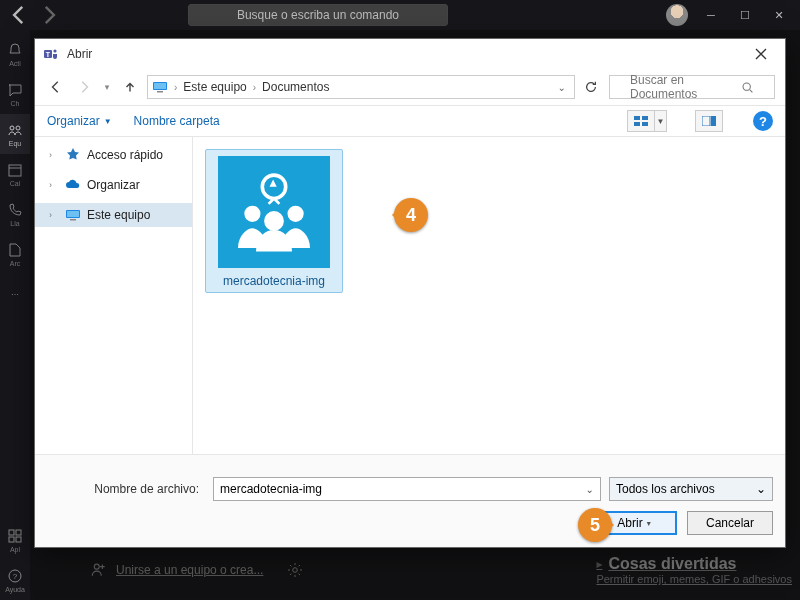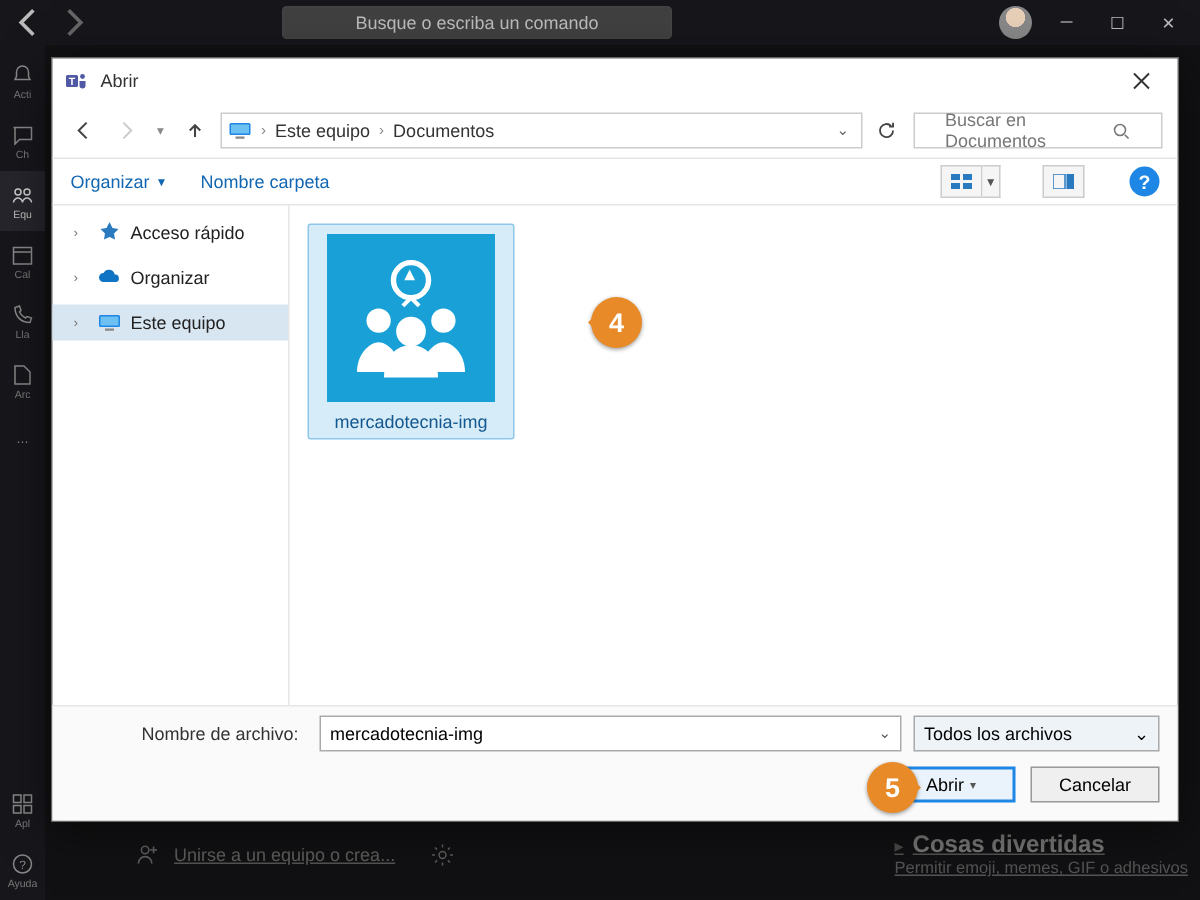--- a/index.html
+++ b/index.html
@@ -61,21 +61,21 @@
   .tree-item { display:flex; align-items:center; gap:6px; height:24px; padding:0 8px 0 14px; }
   .tree-item .exp { width:10px; color:#777; font-size:9px;}
   .tree-item.selected { background:#d8e6f2; }
   .tree-item svg, .tree-item .ico { width:16px; height:16px; }
 
   .filepane { flex:1; padding:12px; display:flex; align-items:flex-start; }
   .thumb { width:138px; display:flex; flex-direction:column; align-items:center; border:1px solid #8ec7ea; background:#d6ecf8; padding:6px 6px 4px 6px; border-radius:2px;}
   .thumb-img { width:112px; height:112px; background:#18a0d7; display:flex; align-items:center; justify-content:center; }
   .thumb-label { margin-top:6px; font-size:12px; color:#14588f; text-align:center; }
 
-  .dlg-footer { border-top:1px solid #e6e6e6; padding:6px 12px 12px 12px; display:flex; flex-direction:column; gap:10px; background:#fafafa;}
+  .dlg-footer { border-top:1px solid #e6e6e6; padding:22px 12px 12px 12px; display:flex; flex-direction:column; gap:10px; background:#fafafa;}
   .row1 { display:flex; align-items:center; gap:8px; }
   .fname-label { font-size:12px; color:#333; width:158px; text-align:right; padding-right:6px;}
   .fname-input { flex:1; height:24px; border:1px solid #aaa; font-size:12px; padding:0 6px 0 6px; background:#fff; display:flex; align-items:center; justify-content:space-between;}
   .fname-input .dd { color:#555; font-size:10px; }
   .filter { width:164px; height:24px; border:1px solid #aaa; font-size:12px; padding:0 6px; background:#eef3f8; display:flex; align-items:center; justify-content:space-between;}
   .row2 { display:flex; justify-content:flex-end; gap:10px; }
   .btn { width:86px; height:24px; border:1px solid #999; background:#efefef; font-size:12px; display:flex; align-items:center; justify-content:center;}
   .btn.primary { border:2px solid #1e87e5; background:#eaf3fb;}
   .btn .dd { font-size:8px; margin-left:4px; color:#555;}
 

